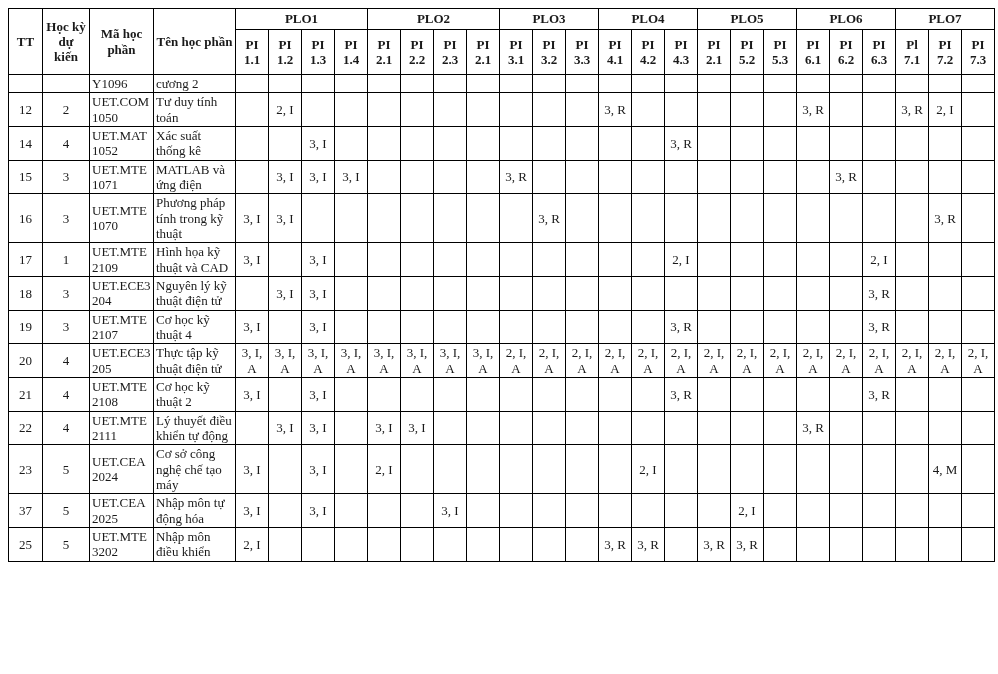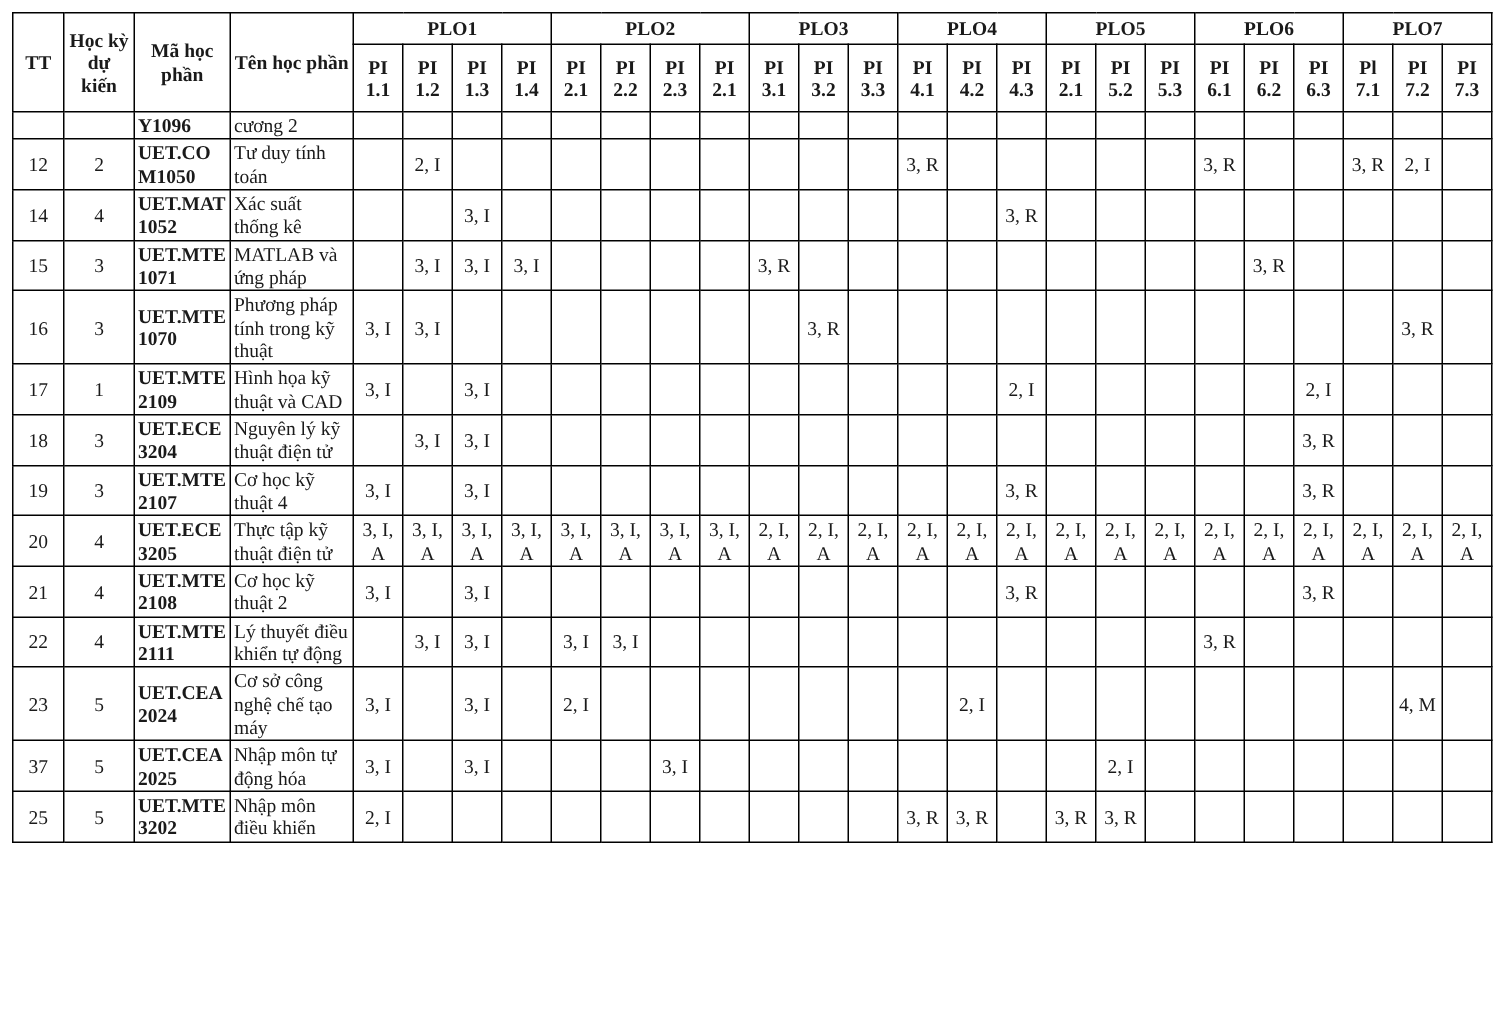--- a/index.html
+++ b/index.html
@@ -23,21 +23,21 @@
   table.matrix th, table.matrix td {
     border: 1px solid #000000;
     padding: 1px 2px;
     vertical-align: middle;
     overflow: hidden;
   }
   th { font-weight: bold; text-align: center; }
   th.group-h { height: 18px; }
   th.pi-h { height: 42px; }
   td.num { text-align: center; }
-  td.code { word-break: break-all; padding-left: 3px; font-weight: bold; }
+  td.code { word-break: break-all; padding-left: 3px; }
   td.name { padding-left: 3px; font-family: Liberation Serif, serif; }
   td.pi-val { text-align: center; }
   col.c-tt { width: 34px; }
   col.c-sem { width: 47px; }
   col.c-code { width: 64px; }
   col.c-name { width: 82px; }
 </style>
 </head>
 <body>
 
@@ -197,21 +197,21 @@
           <td class="pi-val"></td>
           <td class="pi-val"></td>
           <td class="pi-val"></td>
           <td class="pi-val"></td>
           <td class="pi-val"></td>
         </tr>
         <tr>
           <td class="num">15</td>
           <td class="num">3</td>
           <td class="code">UET.MTE1071</td>
-          <td class="name">MATLAB và ứng pháp</td>
+          <td class="name">MATLAB và ứng điện</td>
           <td class="pi-val"></td>
           <td class="pi-val">3, I</td>
           <td class="pi-val">3, I</td>
           <td class="pi-val">3, I</td>
           <td class="pi-val"></td>
           <td class="pi-val"></td>
           <td class="pi-val"></td>
           <td class="pi-val"></td>
           <td class="pi-val">3, R</td>
           <td class="pi-val"></td>

